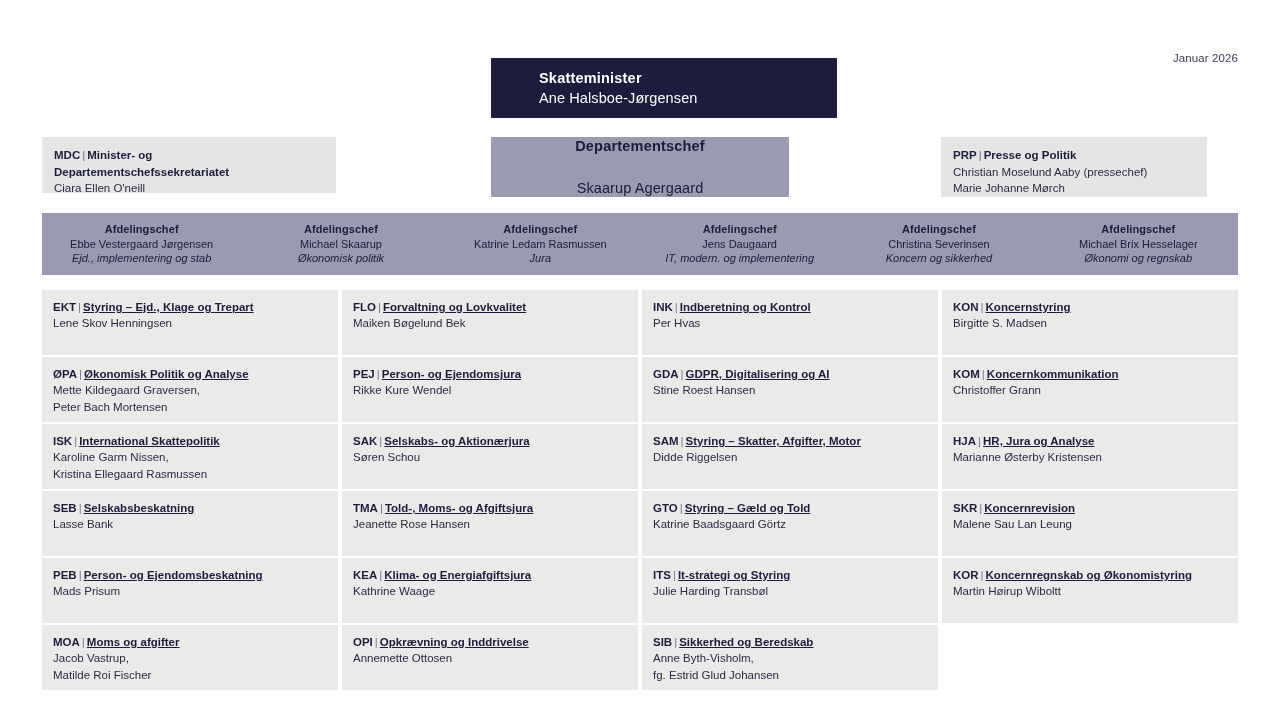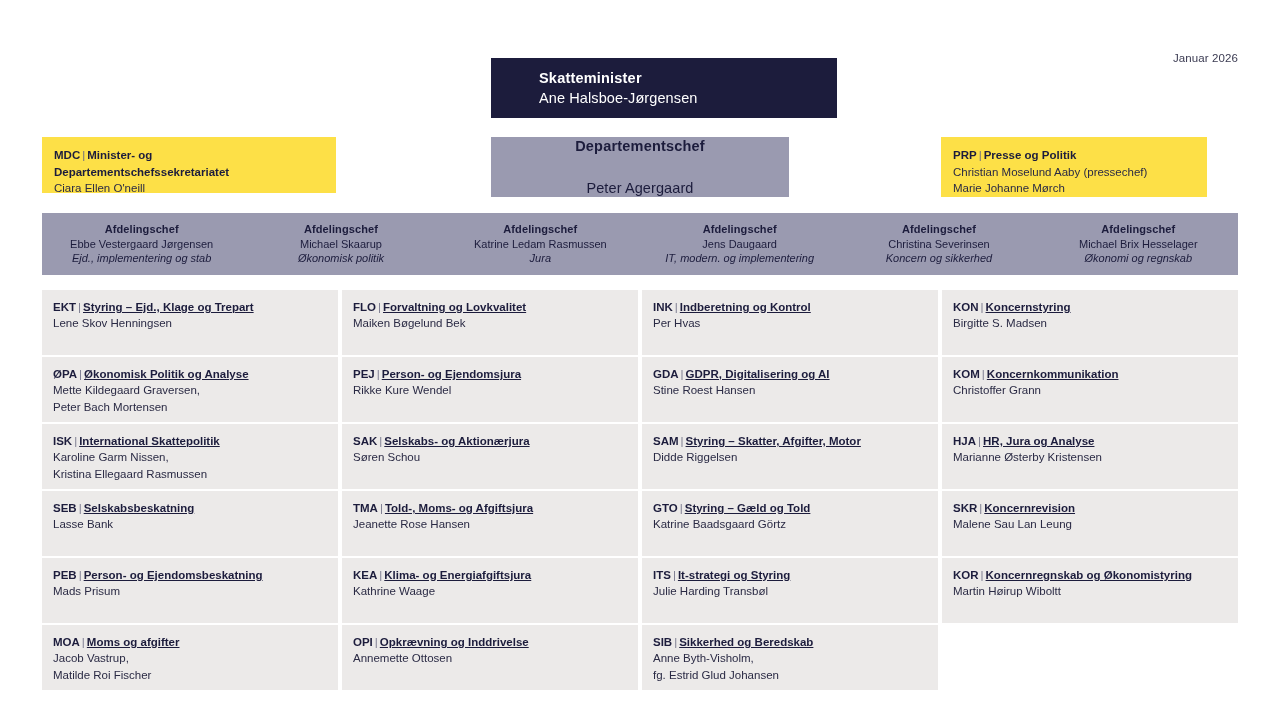--- a/index.html
+++ b/index.html
@@ -36,21 +36,21 @@
     background:#9a9ab0;color:#1c1c3c;
     display:flex;flex-direction:column;align-items:center;justify-content:space-between;
     line-height:1.25;
   }
   .dept-title{font-size:14.5px;font-weight:bold;letter-spacing:.2px;}
   .dept-name{font-size:14.5px;font-weight:normal;letter-spacing:.1px;margin-top:1px;}
 
   
   .side-box{
     position:absolute;
-    background:#fde047;
+    background:#e5e5e5;
     padding:10px 11px 4px 12px;
     box-sizing:border-box;
     line-height:1.45;
   }
   .side-left{left:42px;top:137px;width:294px;height:56px;}
   .side-right{left:941px;top:137px;width:266px;height:60px;}
   .sb-head{font-size:11.5px;color:#1c1c3c;}
   .sb-code{font-weight:bold;}
   .sb-sep{font-weight:normal;color:#6b6b80;padding:0 2px;}
   .sb-name{font-weight:bold;}
@@ -99,21 +99,21 @@
 
   <div class="datestamp">Januar 2026</div>
 
   <div class="minister-box">
     <div class="minister-title">Skatteminister</div>
     <div class="minister-name">Ane Halsboe-Jørgensen</div>
   </div>
 
   <div class="dept-box">
     <div class="dept-title">Departementschef</div>
-    <div class="dept-name">Peter Agergaard</div>
+    <div class="dept-name">Skaarup Agergaard</div>
   </div>
 
   <div class="side-box side-left">
     <div class="sb-head">
       <span class="sb-code">MDC</span><span class="sb-sep">|</span><span class="sb-name">Minister- og Departementschefssekretariatet</span>
     </div>
     <div class="sb-person">Ciara Ellen O'neill</div>
   </div>
 
   <div class="side-box side-right">

